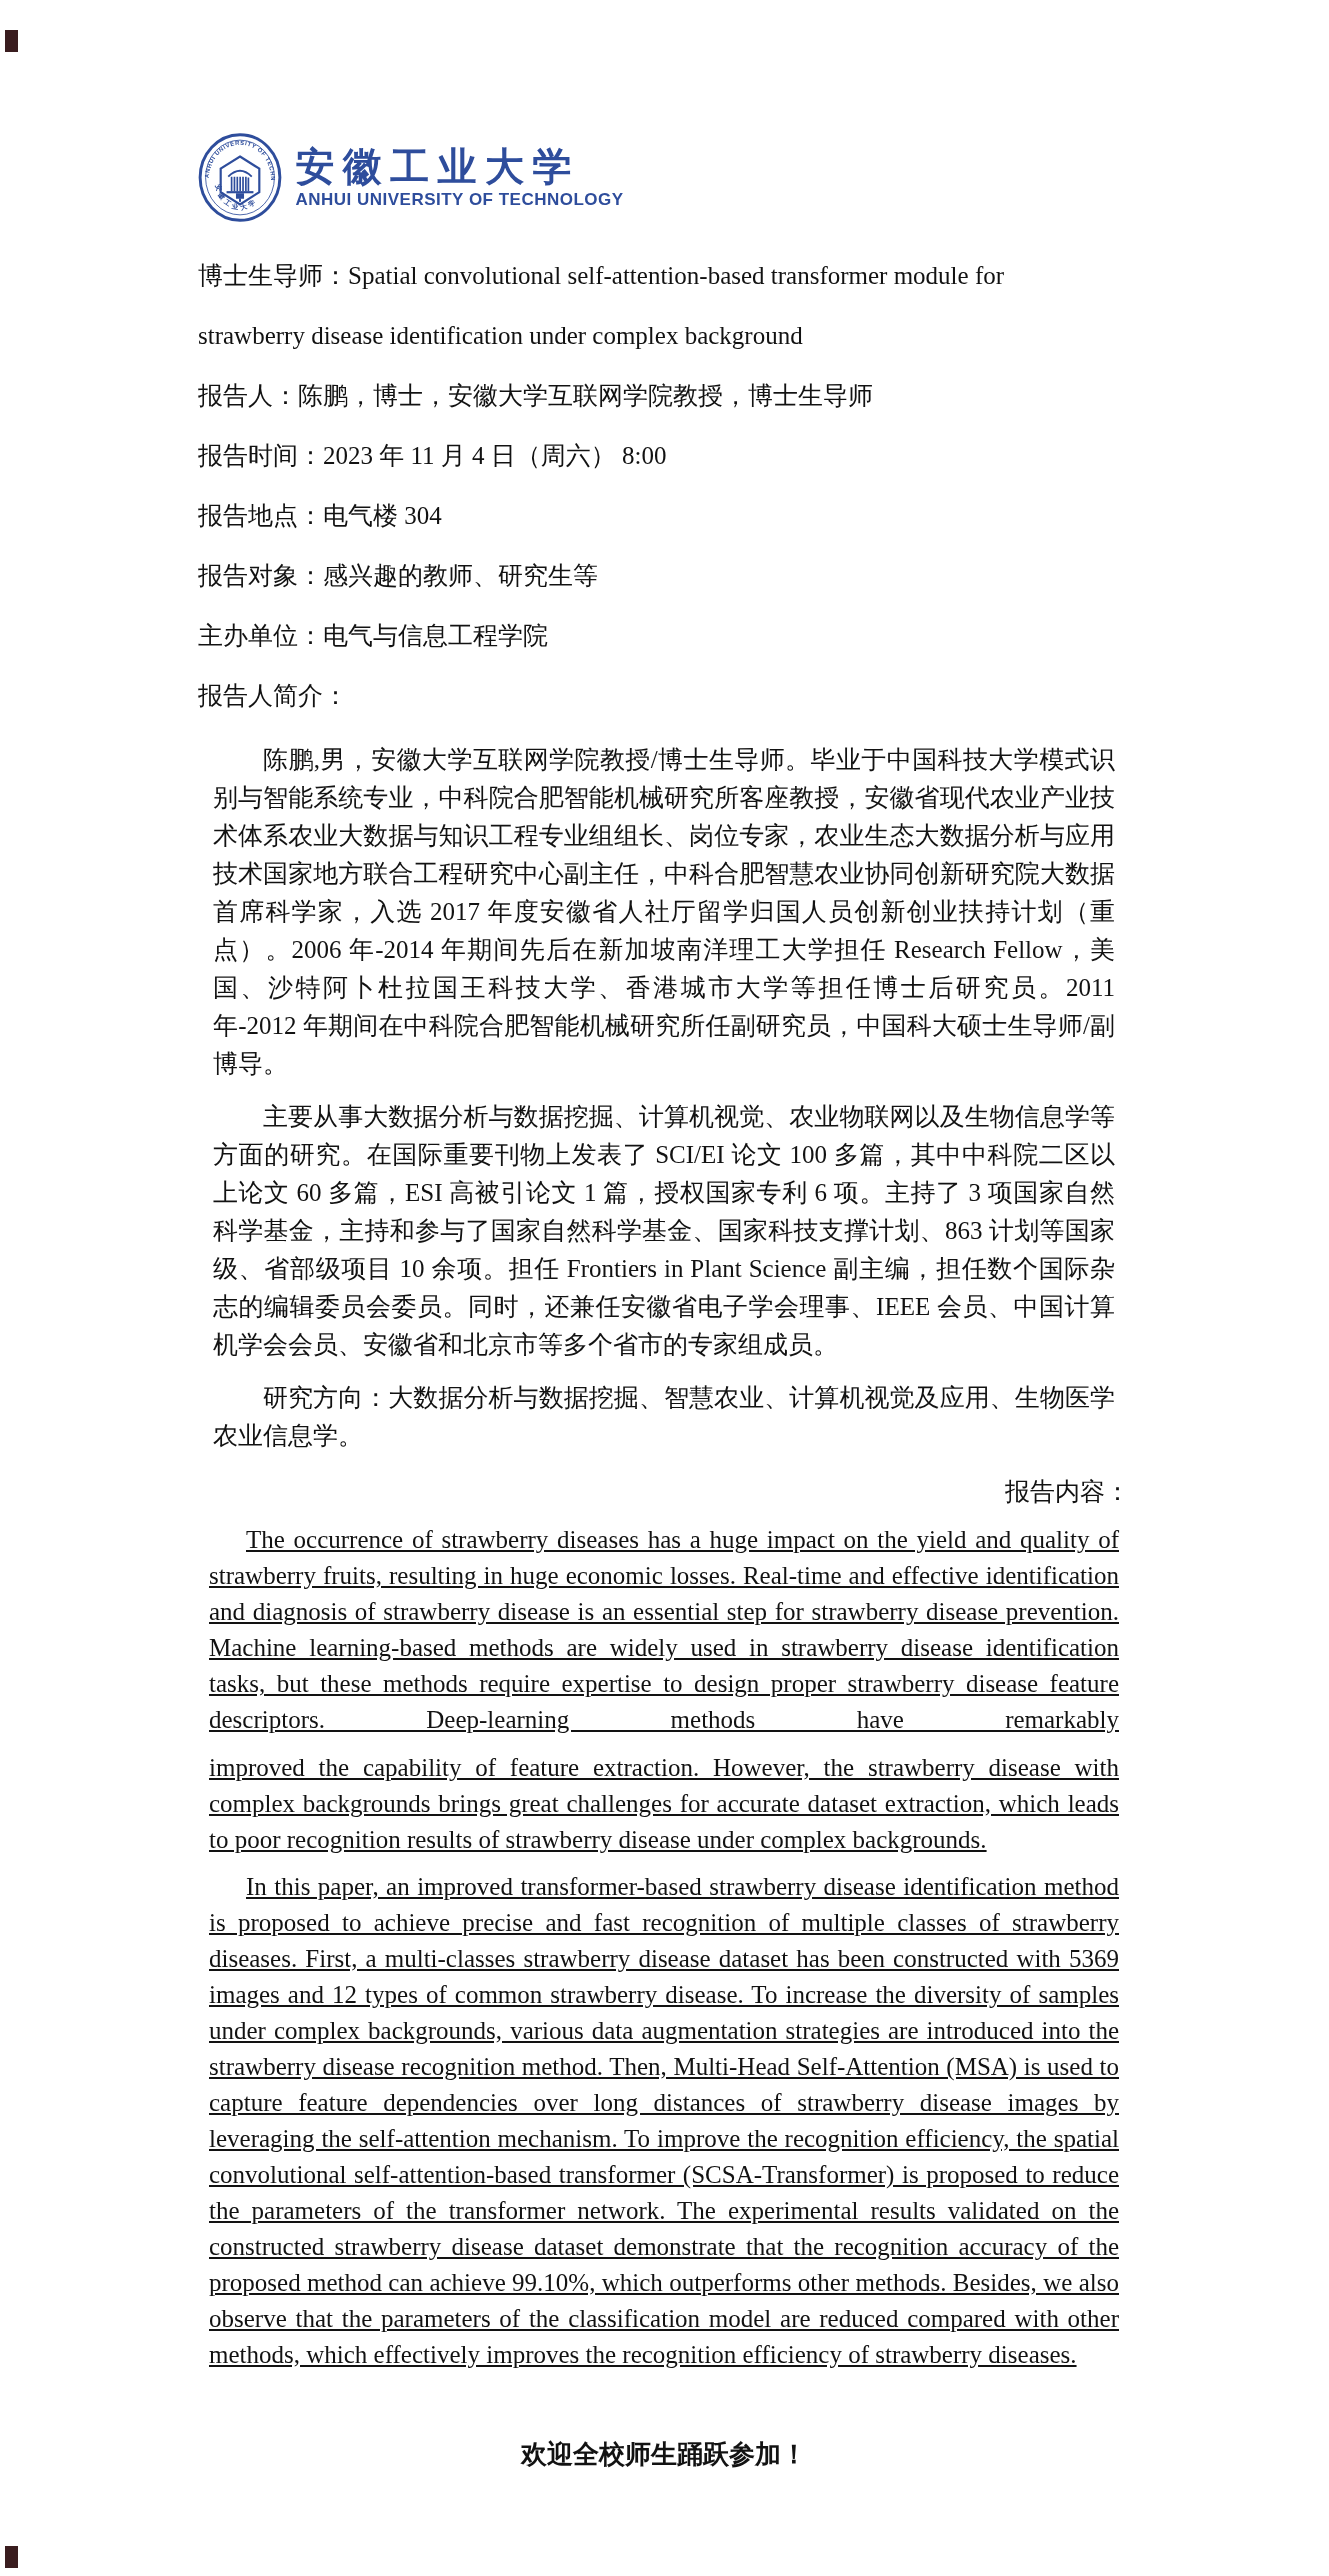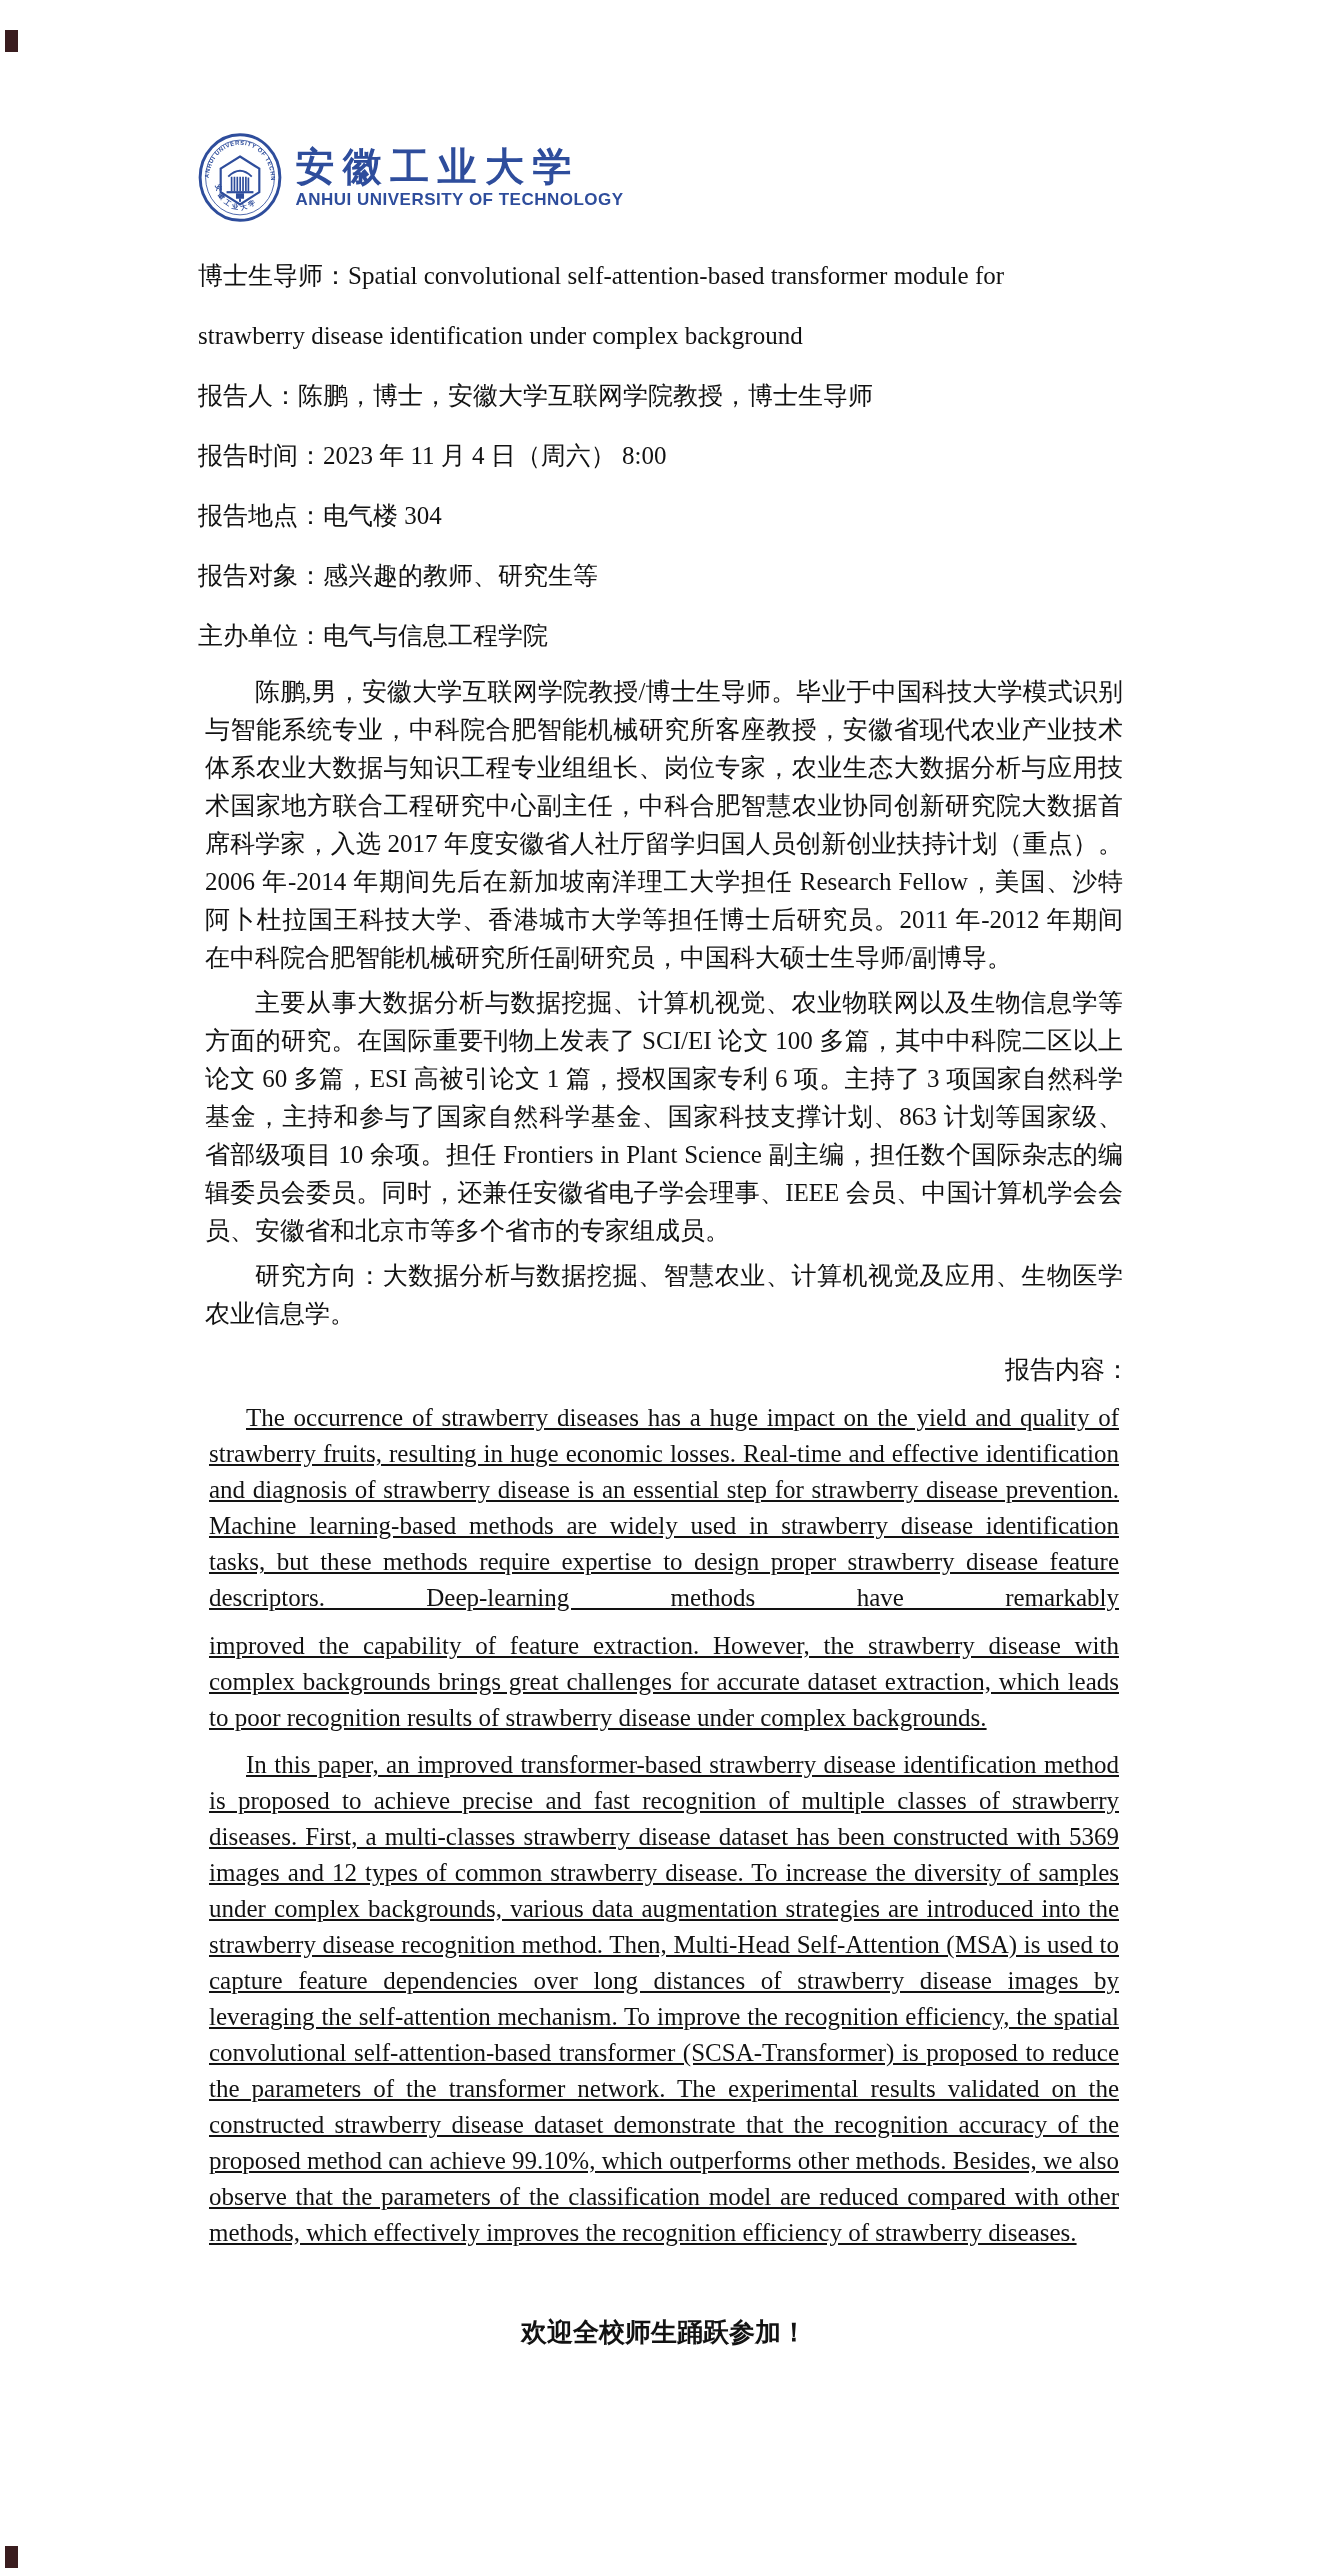--- a/index.html
+++ b/index.html
@@ -33,21 +33,21 @@
     letter-spacing:0.5px;line-height:20px;margin-top:2.5px;
     font-family:"Liberation Sans","DejaVu Sans",sans-serif;
   }
 
   
   .meta{font-size:25px;}
   .meta p{margin:0;line-height:60px;}
 
   
   .bio{font-size:25px;line-height:38px;text-align:justify;}
-  .bio p{margin:7px;text-indent:50px;}
+  .bio p{margin:15px;text-indent:50px;}
 
   
   .report-heading{font-size:25px;line-height:38px;margin:18.4px 0 0 0;text-align:right;}
   .en{font-size:25px;line-height:36px;text-align:justify;}
   .en p{margin:11px;text-decoration:underline;}
   .p-indent{text-indent:37px;}
   .p-justlast{text-align-last:justify;}
   .p-break-gap{margin-top:11.7px !important;}
 
   .footer-line{
@@ -97,20 +97,21 @@
     </header>
 
     <section class="meta">
       <p><span>博士生导师：</span><span>Spatial convolutional self-attention-based transformer module for</span></p>
       <p><span>strawberry disease identification under complex background</span></p>
       <p><span>报告人：</span><span>陈鹏，博士，安徽大学互联网学院教授，博士生导师</span></p>
       <p><span>报告时间：</span><span>2023 年 11 月 4 日（周六） 8:00</span></p>
       <p><span>报告地点：</span><span>电气楼 304</span></p>
       <p><span>报告对象：</span><span>感兴趣的教师、研究生等</span></p>
       <p><span>主办单位：</span><span>电气与信息工程学院</span></p>
+      <p>报告人简介：</p>
     </section>
 
     <section class="bio">
       <p>陈鹏,男，安徽大学互联网学院教授/博士生导师。毕业于中国科技大学模式识别与智能系统专业，中科院合肥智能机械研究所客座教授，安徽省现代农业产业技术体系农业大数据与知识工程专业组组长、岗位专家，农业生态大数据分析与应用技术国家地方联合工程研究中心副主任，中科合肥智慧农业协同创新研究院大数据首席科学家，入选 2017 年度安徽省人社厅留学归国人员创新创业扶持计划（重点）。2006 年-2014 年期间先后在新加坡南洋理工大学担任 Research Fellow，美国、沙特阿卜杜拉国王科技大学、香港城市大学等担任博士后研究员。2011 年-2012 年期间在中科院合肥智能机械研究所任副研究员，中国科大硕士生导师/副博导。</p>
       <p>主要从事大数据分析与数据挖掘、计算机视觉、农业物联网以及生物信息学等方面的研究。在国际重要刊物上发表了 SCI/EI 论文 100 多篇，其中中科院二区以上论文 60 多篇，ESI 高被引论文 1 篇，授权国家专利 6 项。主持了 3 项国家自然科学基金，主持和参与了国家自然科学基金、国家科技支撑计划、863 计划等国家级、省部级项目 10 余项。担任 Frontiers in Plant Science 副主编，担任数个国际杂志的编辑委员会委员。同时，还兼任安徽省电子学会理事、IEEE 会员、中国计算机学会会员、安徽省和北京市等多个省市的专家组成员。</p>
       <p>研究方向：大数据分析与数据挖掘、智慧农业、计算机视觉及应用、生物医学农业信息学。</p>
     </section>
 
     <p class="report-heading">报告内容：</p>
     <section class="en">

